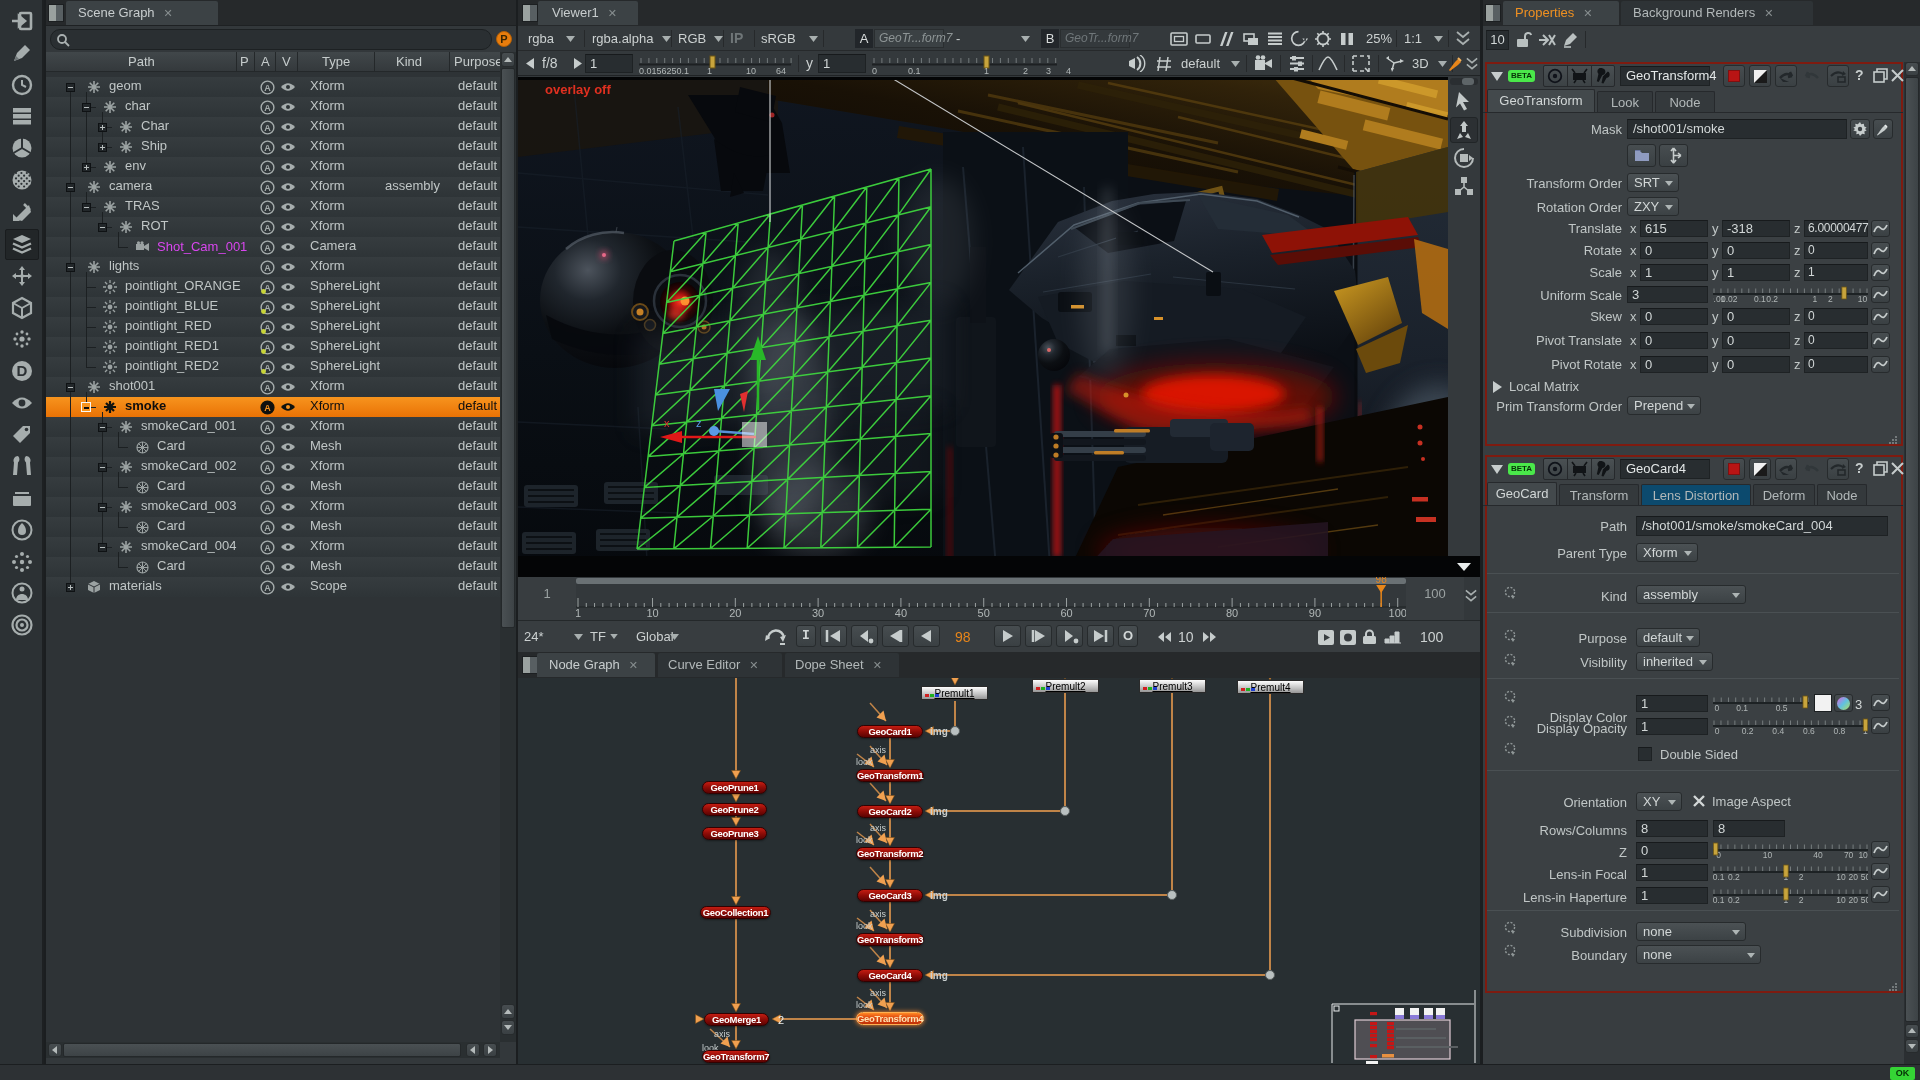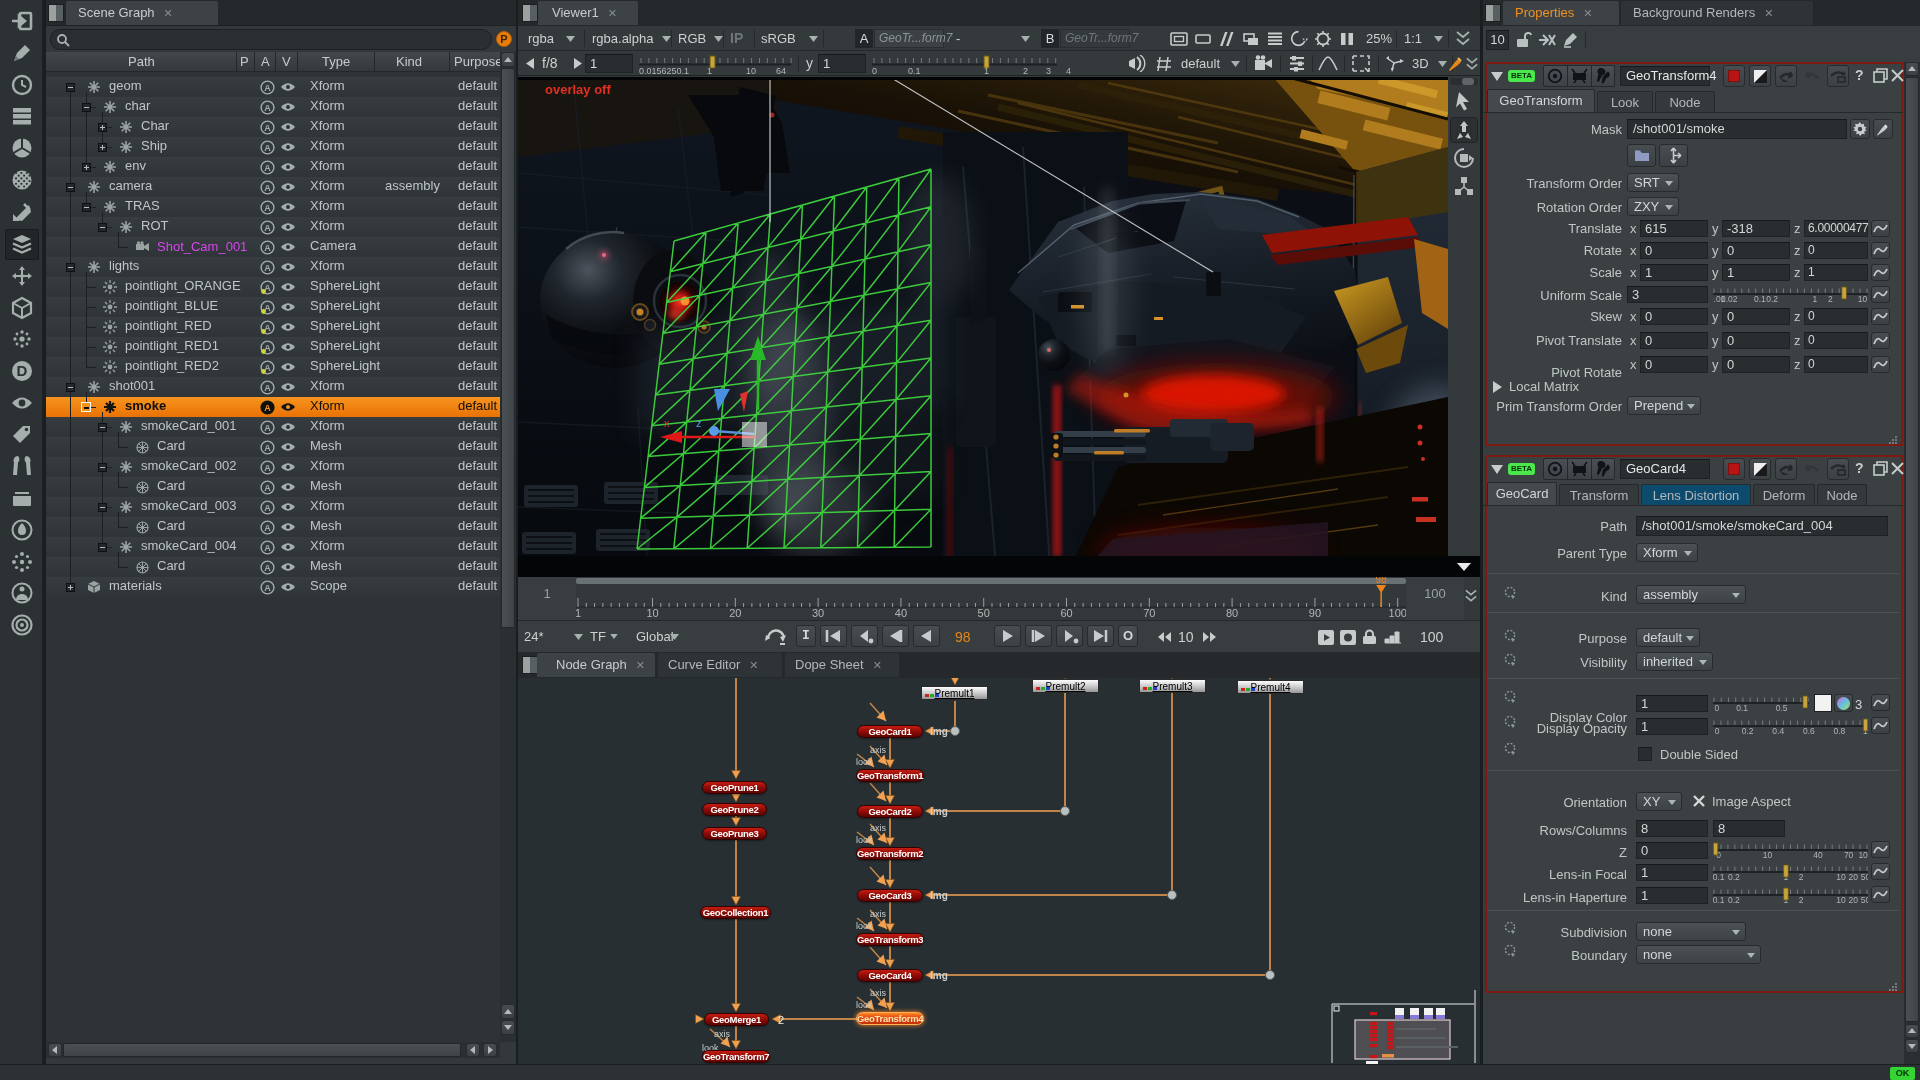--- a/index.html
+++ b/index.html
@@ -1429,21 +1429,21 @@
       </svg>
       <svg class="abs" style="left:866px;top:9px" width="17" height="14" viewBox="0 0 17 14">
         <path d="M1 13h16M1 13V9h4v4M6 13V6h4v7M11 13V2h4v11" fill="#c6cccc" stroke="#c6cccc" stroke-width="1"></path>
       </svg>
       <div class="abs" style="left:902px;top:8px;color:#ccd1d1;font-size:14px;">100</div>
     </div>
   </div>
 <div class="abs" style="left:518px;top:652px;width:962px;height:412px;background:#282f32;">
     <div class="abs tabbar" style="left:0;top:0;width:962px;height:26px;"></div>
     <div class="picon" style="left:4px;top:4px;"></div>
-    <div class="tab" style="left:19px;width:118px;padding-left:19px;">Node Graph<span class="tabx">✕</span></div>
+    <div class="tab" style="left:19px;width:118px;padding-left:12px;">Node Graph<span class="tabx">✕</span></div>
     <div class="tab off" style="left:140px;width:124px;padding-left:10px;">Curve Editor<span class="tabx">✕</span></div>
     <div class="tab off" style="left:267px;width:114px;padding-left:10px;">Dope Sheet<span class="tabx">✕</span></div>
     <svg class="abs" style="left:0;top:26px" width="962" height="386" viewBox="0 0 962 386">
       <line x1="218" y1="-2" x2="218" y2="99" stroke="#c08448" stroke-width="2"></line>
       <polygon points="218,101 213.5,92.5 222.5,92.5" fill="#f0a050" stroke="#7a4a10" stroke-width="0.5"></polygon>
       <line x1="218" y1="116" x2="218" y2="122" stroke="#c08448" stroke-width="2"></line>
       <polygon points="218,124 213.5,115.5 222.5,115.5" fill="#f0a050" stroke="#7a4a10" stroke-width="0.5"></polygon>
       <line x1="218" y1="138" x2="218" y2="146" stroke="#c08448" stroke-width="2"></line>
       <polygon points="218,148 213.5,139.5 222.5,139.5" fill="#f0a050" stroke="#7a4a10" stroke-width="0.5"></polygon>
       <line x1="218" y1="162" x2="218" y2="224" stroke="#c08448" stroke-width="2"></line>
@@ -1778,21 +1778,21 @@
     <div class="abs" style="left:147px;top:333px;color:#c0c6c6;">x</div>
     <div class="abs inp" style="left:157px;top:332px;width:68px;height:17px;line-height:15px;padding-left:4px;">0</div>
     <div class="abs" style="left:229px;top:333px;color:#c0c6c6;">y</div>
     <div class="abs inp" style="left:239px;top:332px;width:68px;height:17px;line-height:15px;padding-left:4px;">0</div>
     <div class="abs" style="left:311px;top:333px;color:#c0c6c6;">z</div>
     <div class="abs inp" style="left:321px;top:332px;width:64px;height:17px;line-height:15px;padding-left:3px;font-size:12px;letter-spacing:-0.3px;">0</div>
     <div class="abs btn" style="left:388px;top:332px;width:19px;height:17px;"></div>
     <svg class="abs" style="left:390px;top:335px" width="15" height="11" viewBox="0 0 15 11">
       <path d="M1 9Q4 1 7.5 5T14 2" fill="none" stroke="#c6cccc" stroke-width="1.8"></path>
     </svg>
-    <div class="lbl" style="left:0;top:357px;width:139px;margin-top:8px;">Pivot Rotate</div>
+    <div class="lbl" style="left:0;top:357px;width:139px;">Pivot Rotate</div>
     <div class="abs" style="left:147px;top:357px;color:#c0c6c6;">x</div>
     <div class="abs inp" style="left:157px;top:356px;width:68px;height:17px;line-height:15px;padding-left:4px;">0</div>
     <div class="abs" style="left:229px;top:357px;color:#c0c6c6;">y</div>
     <div class="abs inp" style="left:239px;top:356px;width:68px;height:17px;line-height:15px;padding-left:4px;">0</div>
     <div class="abs" style="left:311px;top:357px;color:#c0c6c6;">z</div>
     <div class="abs inp" style="left:321px;top:356px;width:64px;height:17px;line-height:15px;padding-left:3px;font-size:12px;letter-spacing:-0.3px;">0</div>
     <div class="abs btn" style="left:388px;top:356px;width:19px;height:17px;"></div>
     <svg class="abs" style="left:390px;top:359px" width="15" height="11" viewBox="0 0 15 11">
       <path d="M1 9Q4 1 7.5 5T14 2" fill="none" stroke="#c6cccc" stroke-width="1.8"></path>
     </svg>

